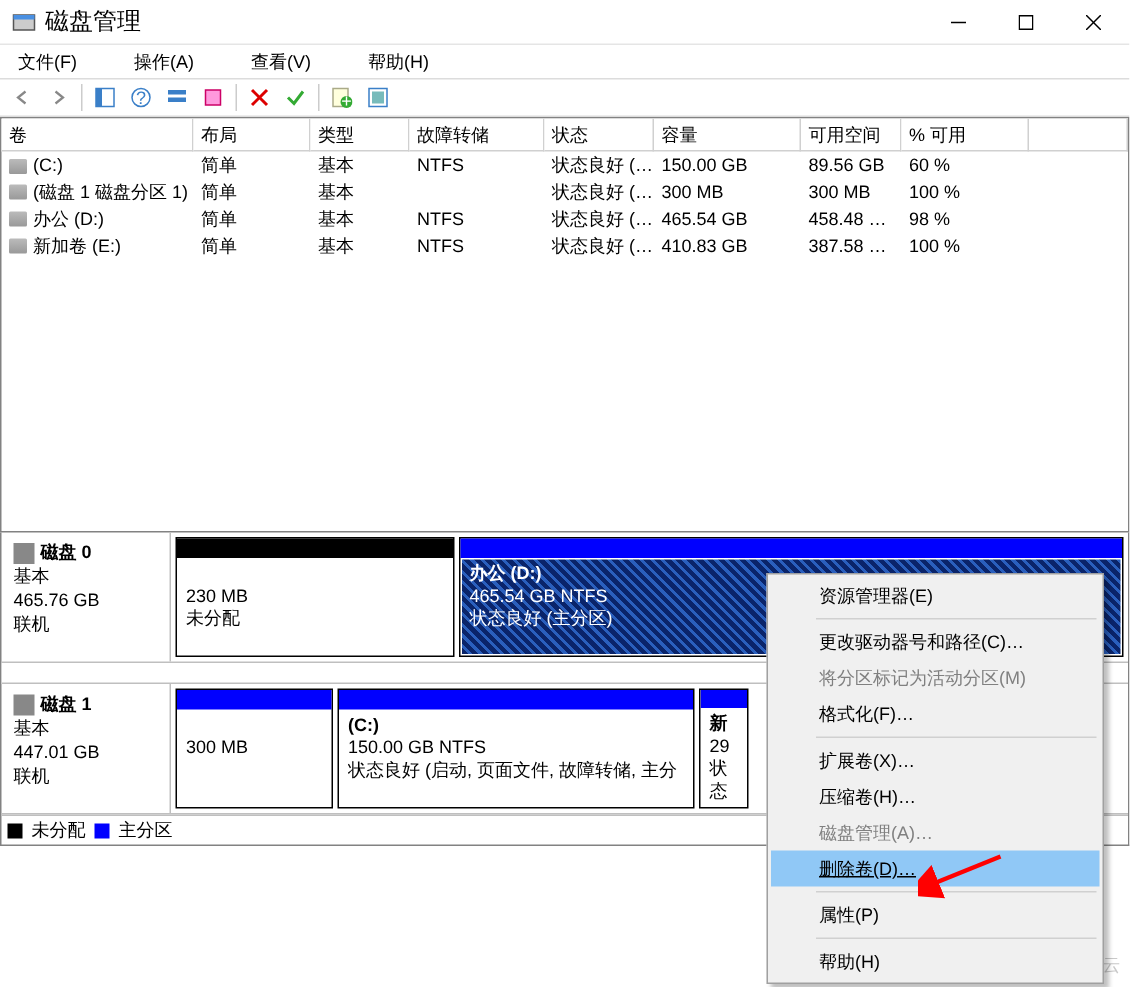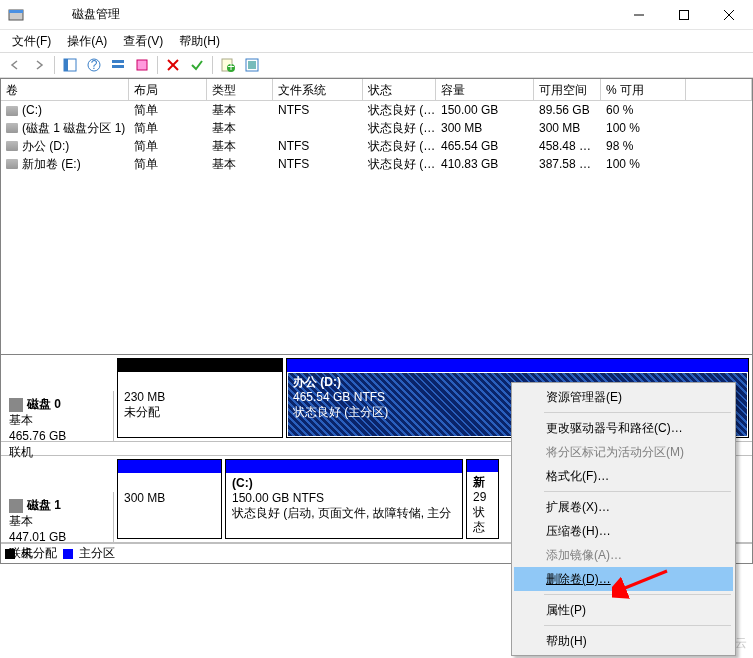--- a/index.html
+++ b/index.html
@@ -1,41 +1,41 @@
 <!DOCTYPE html>
 <html><head>
   <meta charset="utf-8">
   <style>
     * { box-sizing: border-box; margin: 0; padding: 0; font-family: "Microsoft YaHei", "SimSun", sans-serif; font-size: 12px; }
     body { width: 753px; height: 658px; background: #fff; overflow: hidden; position: relative; }
     
     .titlebar { height: 30px; display: flex; align-items: center; padding: 0 2px; border-bottom: 1px solid #e5e5e5; }
     .titlebar-icon { width: 16px; height: 16px; margin: 0 6px; }
-    .titlebar-title { flex: 1; font-size: 12px; margin-left: 42px; }
+    .titlebar-title { flex: 1; font-size: 16px; }
     .win-btns { display: flex; }
     .win-btn { width: 45px; height: 28px; display: flex; align-items: center; justify-content: center; cursor: default; }
     
-    .menubar { height: 22px; display: flex; align-items: center; padding: 0 4px; }
+    .menubar { height: 22px; display: flex; align-items: center; padding: 0 4px; gap: 22px; }
     .menubar span { padding: 2px 8px; cursor: default; }
     
     .toolbar { height: 26px; display: flex; align-items: center; padding: 1px 4px; border-top: 1px solid #dcdcdc; border-bottom: 1px solid #dcdcdc; gap: 2px; background:#fff; }
     .tb-btn { width: 22px; height: 22px; display: flex; align-items: center; justify-content: center; border: 1px solid transparent; }
     .tb-sep { width: 1px; height: 18px; background: #ccc; margin: 0 2px; }
     
     .table-wrap { height: 277px; border: 1px solid #828282; margin: 0 0px; overflow: hidden; }
     .table-header { display: flex; height: 22px; background: #fff; }
     .table-header .th { border-right: 1px solid #d0d0d0; border-bottom:1px solid #d0d0d0; padding: 3px 5px; background: #fff; }
     .table-body .tr { display: flex; height: 18px; align-items: center; }
     .table-body .td { padding: 1px 5px; white-space: nowrap; overflow:hidden; }
     .vol-icon { width: 12px; height: 10px; display:inline-block; background: linear-gradient(#bbb,#999); margin-right: 4px; border-radius:1px; vertical-align:middle; }
     
     .disk-pane { border: 1px solid #828282; border-top:none; overflow:hidden; }
     .disk-row { display: flex; border-bottom: 1px solid #bfbfbf; height: 87px; }
     .disk-row.r2 { height: 87px; }
-    .disk-info { width: 113px; border-right: 1px solid #bfbfbf; padding: 5px 8px; line-height:16px;margin-top:36px; }
+    .disk-info { width: 113px; border-right: 1px solid #bfbfbf; padding: 5px 8px; line-height:16px; }
     .disk-info .disk-icon { width:14px;height:14px;display:inline-block;background:#888;margin-right:4px;vertical-align:middle; }
     .partitions { flex: 1; display: flex; padding: 3px; gap: 3px; }
     .part { border: 1px solid #000; display:flex; flex-direction:column; position:relative; }
     .part .topbar { height: 13px; background: #000; }
     .part .topbar.blue { background: #0000ff; }
     .part.selected .topbar { background: #0000ff; }
     .part.hatched::after { content:""; position:absolute; inset:14px 1px 1px 1px; background: repeating-linear-gradient(45deg, #fff, #fff 3px, #e0e0e0 3px, #e0e0e0 5px); z-index:0; }
     .part.selected.hatched::after { background: repeating-linear-gradient(45deg, #0a246a, #0a246a 3px, #2a5fbd 3px, #2a5fbd 5px); }
     .part .body { padding: 3px 6px; line-height:15px; position:relative; z-index:1; flex:1; }
     .part.selected .body { color: #fff; }
@@ -152,21 +152,21 @@
         <rect x="3" y="3" width="8" height="8" fill="#7bb"></rect>
       </svg>
     </div>
 </div>
 
 <div class="table-wrap">
   <div class="table-header">
     <div class="th" style="width:128px">卷</div>
     <div class="th" style="width:78px">布局</div>
     <div class="th" style="width:66px">类型</div>
-    <div class="th" style="width:90px">文件系统</div>
+    <div class="th" style="width:90px">故障转储</div>
     <div class="th" style="width:73px">状态</div>
     <div class="th" style="width:98px">容量</div>
     <div class="th" style="width:67px">可用空间</div>
     <div class="th" style="width:85px">% 可用</div>
     <div class="th" style="flex:1"></div>
   </div>
   <div class="table-body">
     <div class="tr">
       <div class="td" style="width:128px"><span class="vol-icon"></span><span>(C:)</span></div>
       <div class="td" style="width:78px">简单</div>
@@ -212,21 +212,21 @@
 
 <div class="disk-pane">
   <div class="disk-row">
     <div class="disk-info">
       <div><span class="disk-icon"></span><b>磁盘 0</b></div>
       <div>基本</div>
       <div>465.76 GB</div>
       <div>联机</div>
     </div>
     <div class="partitions">
-      <div class="part" style="width:166px">
+      <div class="part" style="width:186px">
         <div class="topbar"></div>
         <div class="body">
           <div>&nbsp;</div>
           <div>230 MB</div>
           <div>未分配</div>
         </div>
       </div>
       <div class="part selected hatched" style="flex:1">
         <div class="topbar blue"></div>
         <div class="body">
@@ -281,21 +281,21 @@
 
 <div class="context-menu">
   <div class="mi enabled">资源管理器(E)</div>
   <div class="msep"></div>
   <div class="mi enabled">更改驱动器号和路径(C)…</div>
   <div class="mi disabled">将分区标记为活动分区(M)</div>
   <div class="mi enabled">格式化(F)…</div>
   <div class="msep"></div>
   <div class="mi enabled">扩展卷(X)…</div>
   <div class="mi enabled">压缩卷(H)…</div>
-  <div class="mi disabled">添加镜像(A)…</div>
+  <div class="mi disabled">磁盘管理(A)…</div>
   <div class="mi enabled highlighted">删除卷(D)…</div>
   <div class="msep"></div>
   <div class="mi enabled">属性(P)</div>
   <div class="msep"></div>
   <div class="mi enabled">帮助(H)</div>
 </div>
 
 <svg class="arrow" width="60" height="34">
   <defs>
       <marker id="ah" markerWidth="8" markerHeight="8" refX="2" refY="4" orient="auto">

